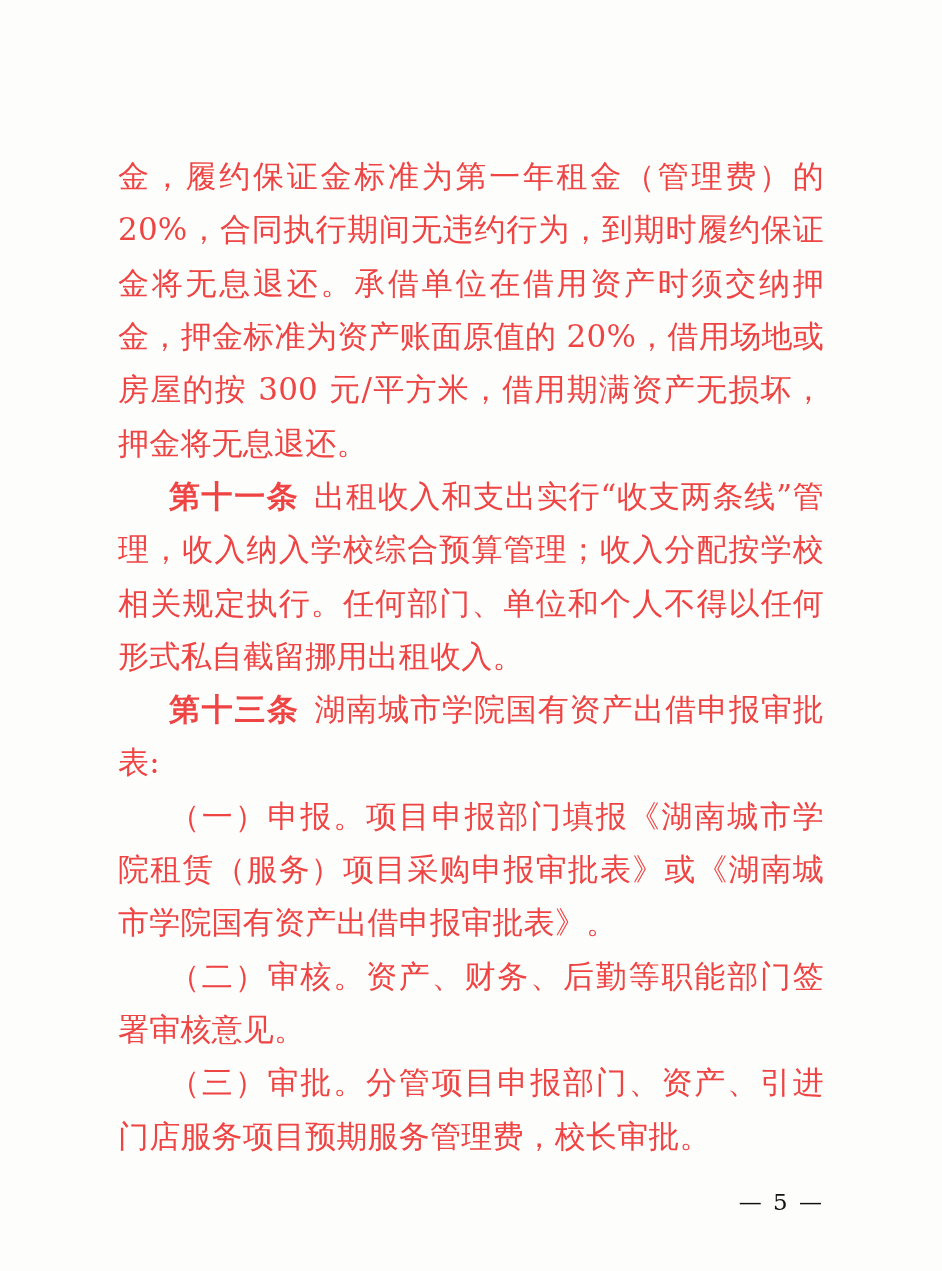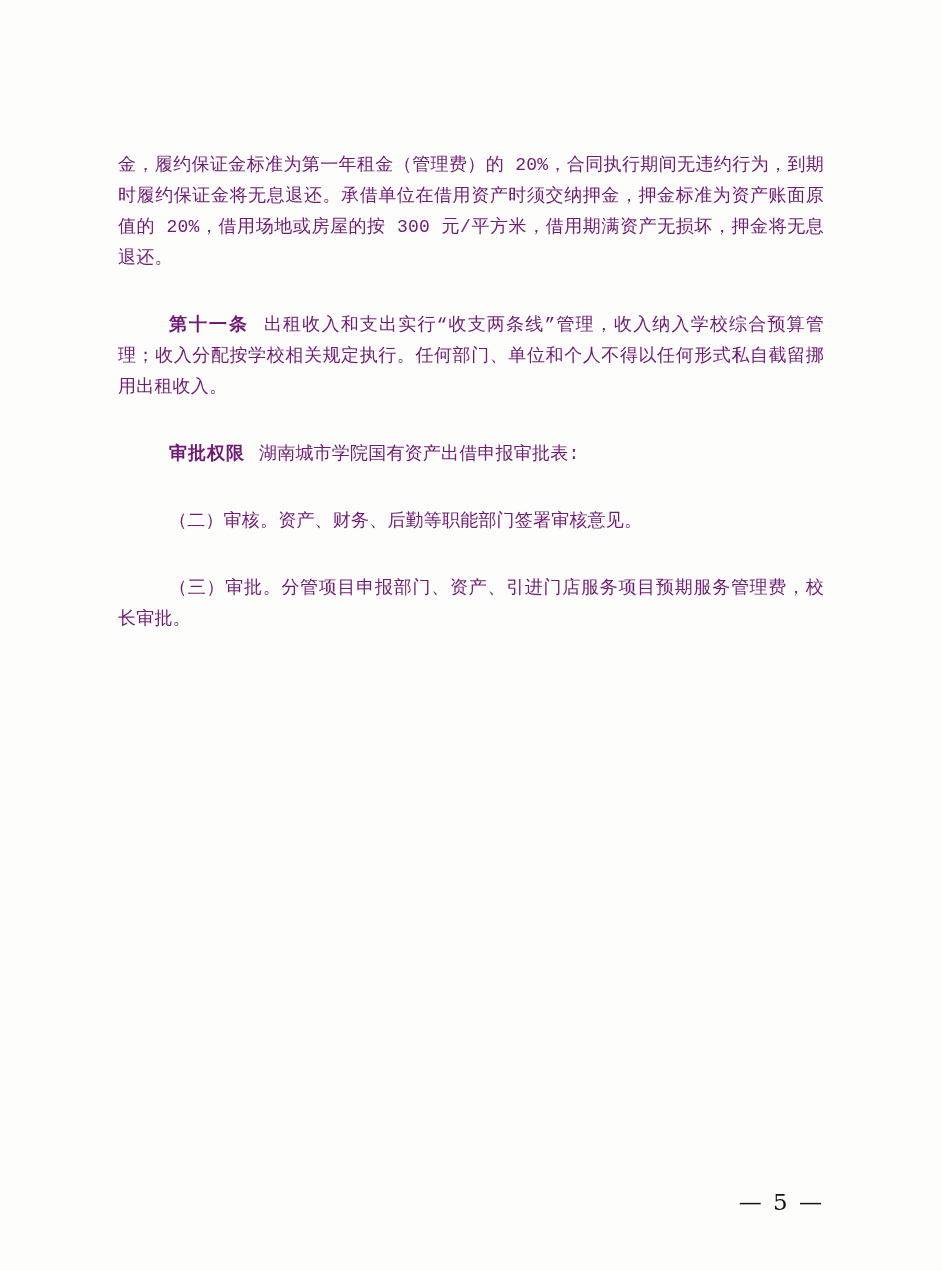--- a/index.html
+++ b/index.html
@@ -16,35 +16,33 @@
   }
   .page {
     position: relative;
     width: 942px;
     height: 1271px;
     background: #fdfdfb;
     box-sizing: border-box;
     padding: 150px 118px 40px 118px;
   }
   .doc-body {
-    font-size: 18px;
+    font-size: 31px;
     line-height: 1.72;
     text-align: justify;
     text-justify: inter-ideograph;
     letter-spacing: 0.2px;
-    color: #701a75;
-    font-family: Liberation Mono, monospace;
+    color: #ef4444;
   }
   .para {
     margin: 0 0 0 0;
     text-indent: 0;
   }
   .para.indent {
     text-indent: 51px;
-    margin-top: 36px;
   }
   .bold-lead {
     font-weight: 700;
     letter-spacing: 1px;
   }
   .gap {
     display: inline-block;
     width: 14px;
   }
   .page-number {
@@ -68,23 +66,26 @@
     <p class="para">
       <span>金，履约保证金标准为第一年租金（管理费）的 20%，合同执行期间无违约行为，到期时履约保证金将无息退还。承借单位在借用资产时须交纳押金，押金标准为资产账面原值的 20%，借用场地或房屋的按 300 元/平方米，借用期满资产无损坏，押金将无息退还。</span>
     </p>
 
     <p class="para indent">
       <span class="bold-lead">第十一条</span><span class="gap"></span><span>出租收入和支出实行“收支两条线”管理，收入纳入学校综合预算管理；收入分配按学校相关规定执行。任何部门、单位和个人不得以任何形式私自截留挪用出租收入。</span>
     </p>
 
 
     <p class="para indent">
-      <span class="bold-lead">审批权限</span><span class="gap"></span><span>湖南城市学院国有资产出借申报审批表:</span>
+      <span class="bold-lead">第十三条</span><span class="gap"></span><span>湖南城市学院国有资产出借申报审批表:</span>
     </p>
 
+    <p class="para indent">
+      <span>（一）申报。项目申报部门填报《湖南城市学院租赁（服务）项目采购申报审批表》或《湖南城市学院国有资产出借申报审批表》。</span>
+    </p>
 
     <p class="para indent">
       <span>（二）审核。资产、财务、后勤等职能部门签署审核意见。</span>
     </p>
 
     <p class="para indent">
       <span>（三）审批。分管项目申报部门、资产、引进门店服务项目预期服务管理费，校长审批。</span>
     </p>
 
 

